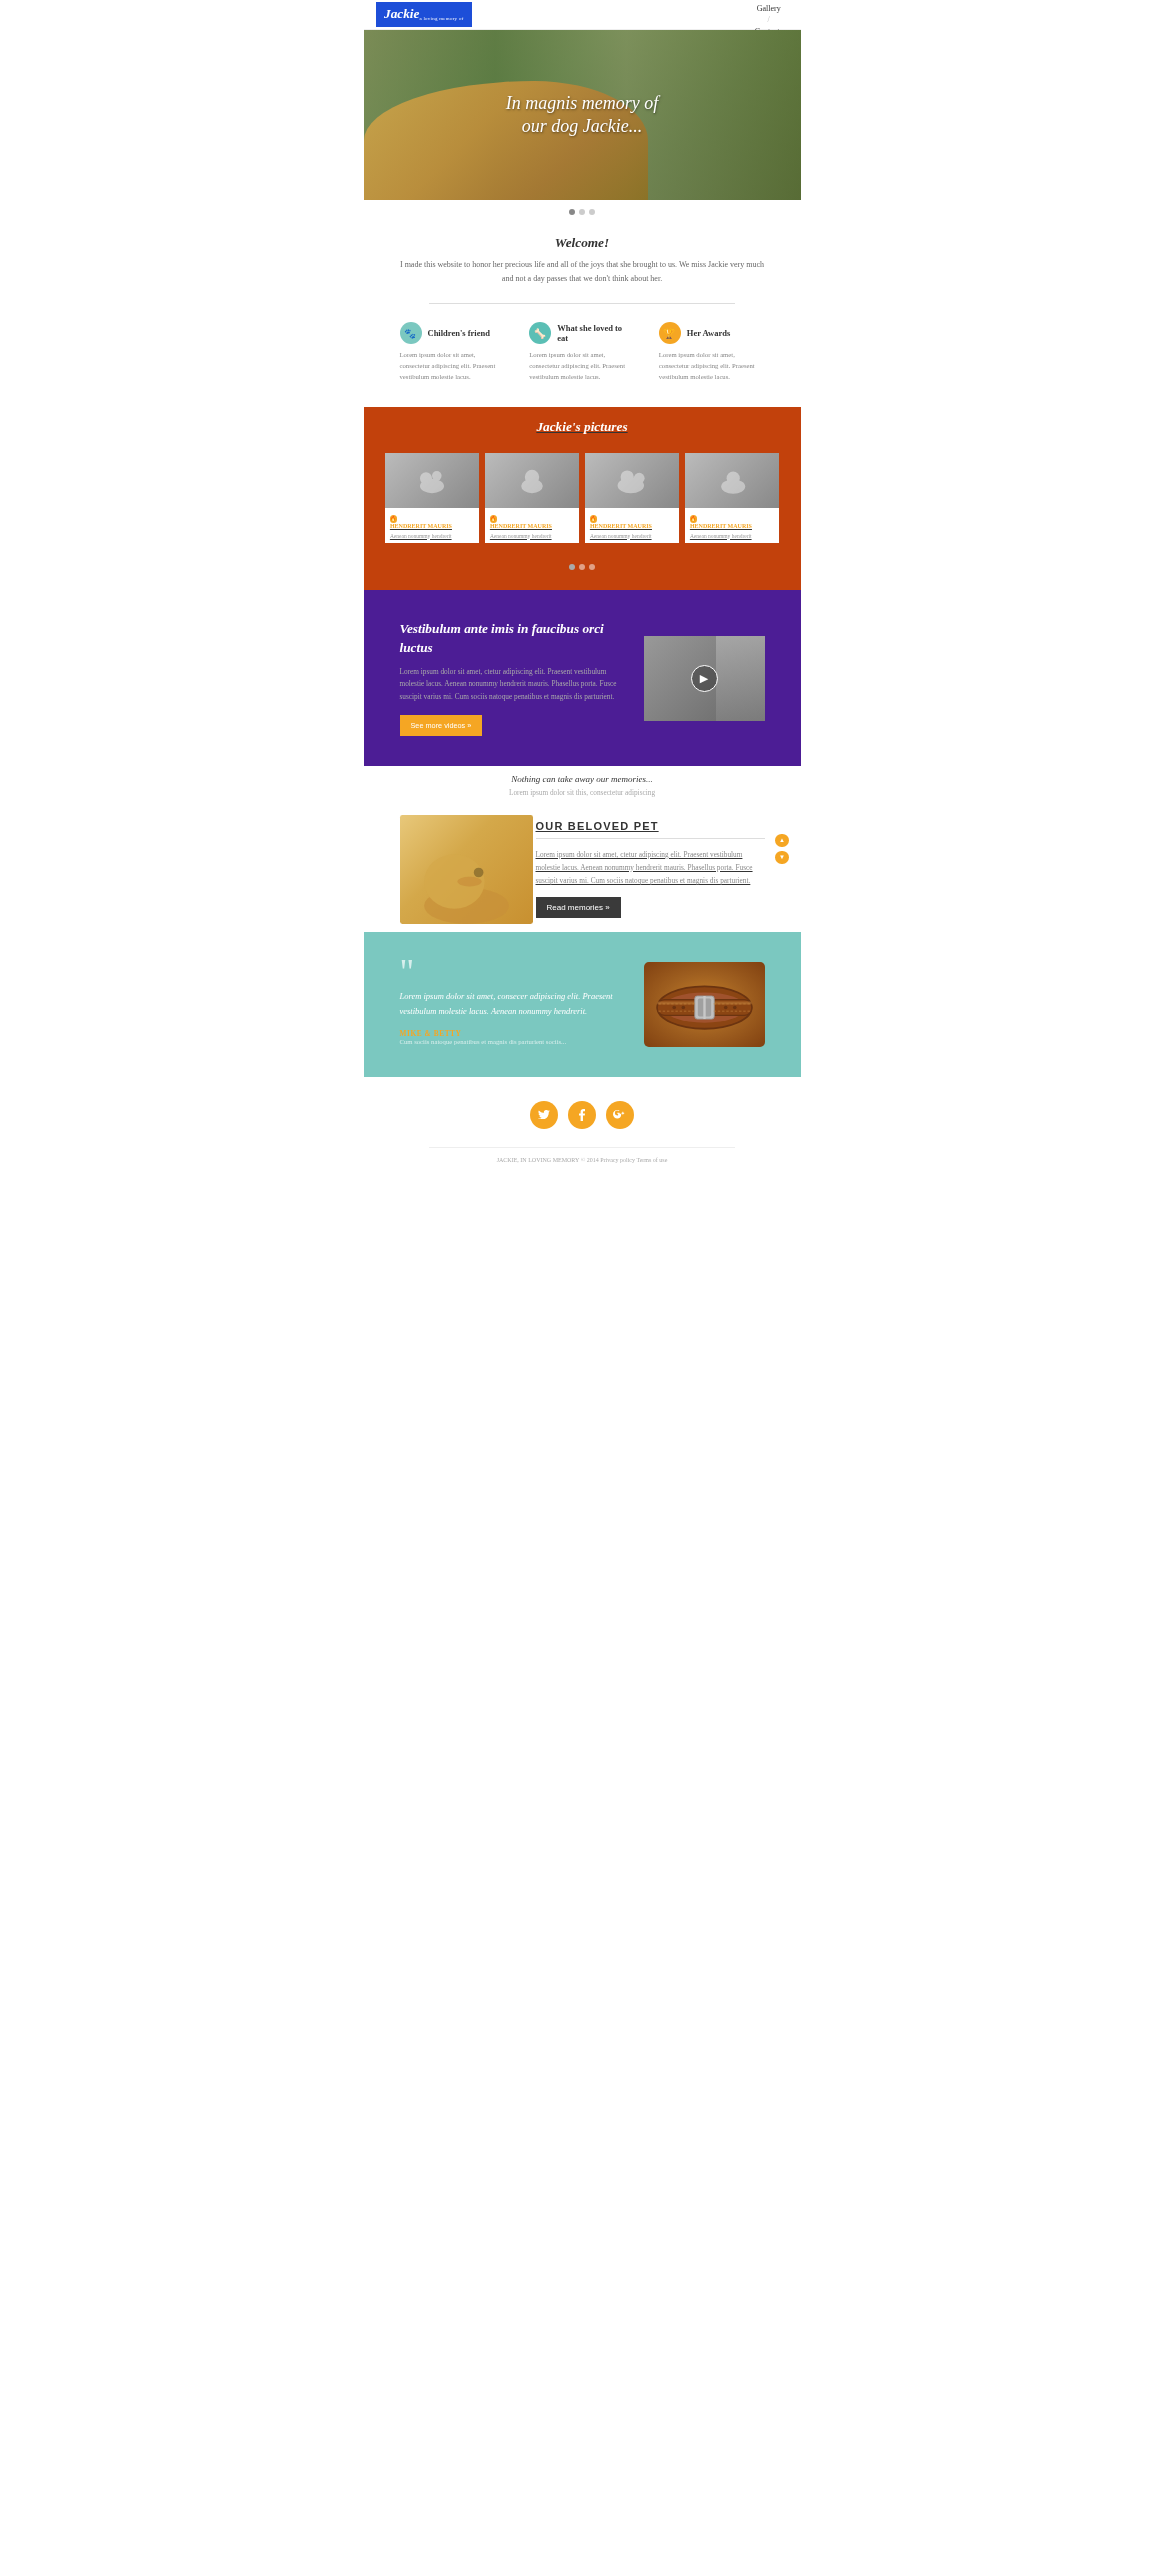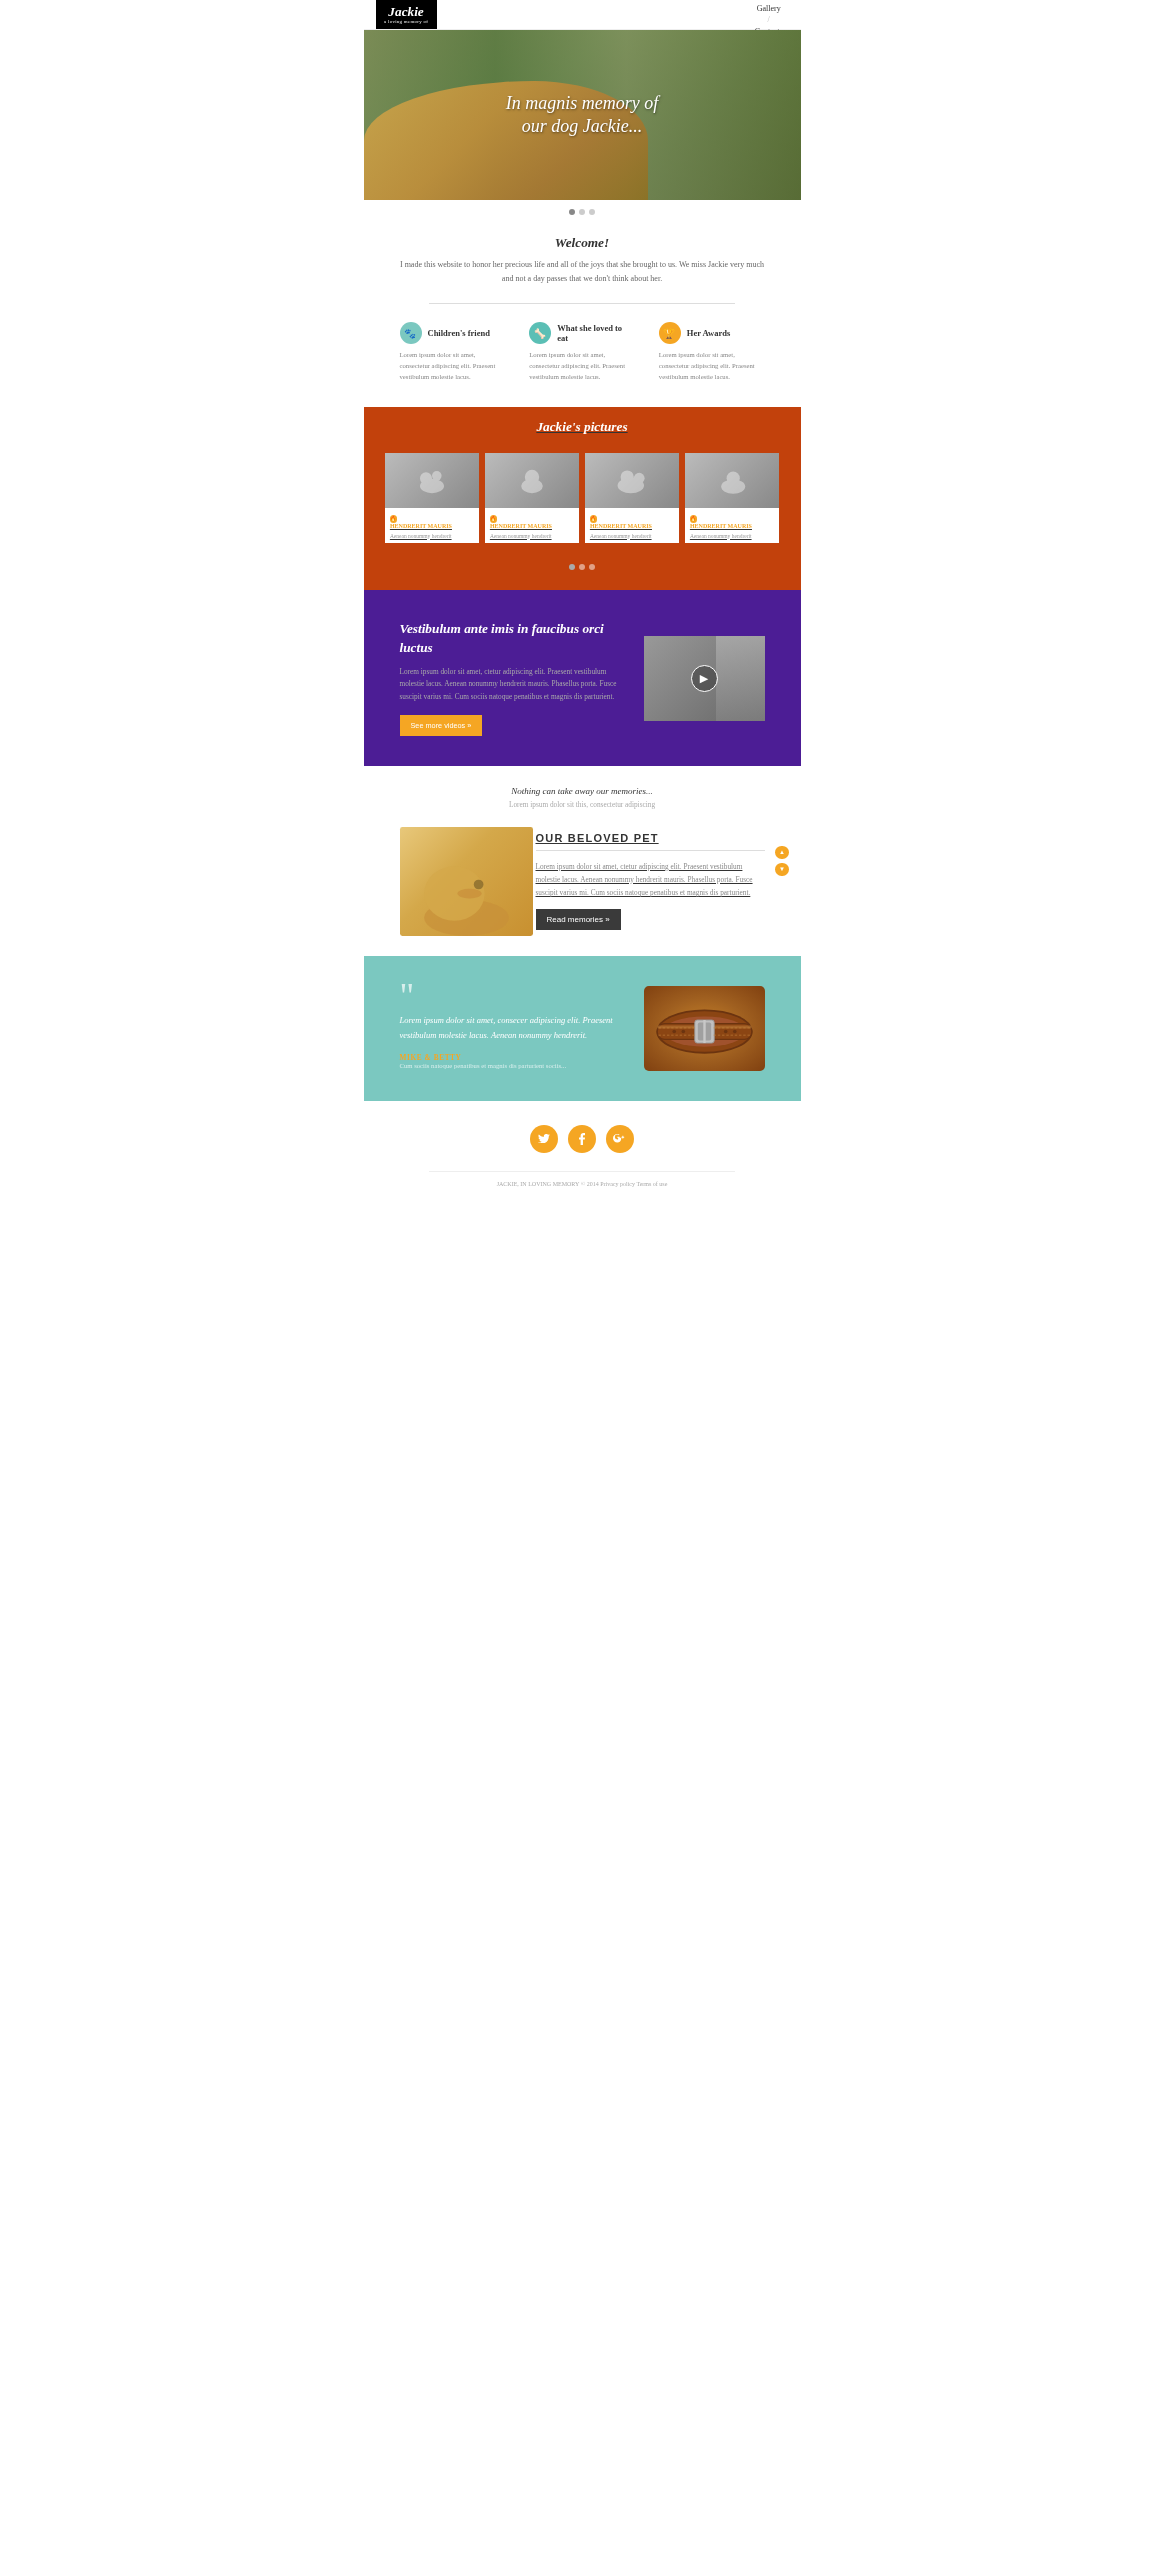--- a/index.html
+++ b/index.html
@@ -5,22 +5,22 @@
     * { margin: 0; padding: 0; box-sizing: border-box; }
     body { font-family: Georgia, 'Times New Roman', serif; color: #333; background: #fff; width: 437px; margin: 0 auto; }
 
     
     .header {
       display: flex; align-items: center; justify-content: space-between;
       padding: 0 12px; height: 30px; background: #fff;
       border-bottom: 0.6px solid #eee;
     }
     .logo-box {
-      background: #000000; padding: 4.9px 8.5px; display: flex; flex-direction: column;
-      align-items: center; line-height: 1.1;
+      background: #1d4ed8; padding: 4.9px 8.5px; display: flex; flex-direction: row;
+      align-items: flex-end; line-height: 1.1;
     }
     .logo-name { font-family: 'Comic Sans MS', cursive; font-size: 13.3px; color: #fff; font-style: italic; font-weight: bold; }
     .logo-sub { font-size: 4.9px; color: #fff; letter-spacing: 0.3px; }
     nav { display: flex; align-items: center; gap: 2.4px; font-size: 8px; color: #555; flex-direction: column; }
     nav a { text-decoration: none; color: #333; padding: 0 3.6px; }
     nav .sep { color: #bbb; }
     nav a.active { font-weight: bold; }
     .search-icon { font-size: 8.5px; color: #888; cursor: pointer; margin-left: 6px; }
 
     
@@ -98,21 +98,21 @@
       background: linear-gradient(135deg, #888 0%, #555 100%);
       display: flex; align-items: center; justify-content: center;
     }
     .play-btn {
       width: 27px; height: 27px; border-radius: 50%; border: 1.8px solid #fff;
       display: flex; align-items: center; justify-content: center;
       color: #fff; font-size: 11px; background: rgba(0,0,0,0.3);
     }
 
     
-    .memories-section { padding: 20px 36px; background: #fff; }
+    .memories-section { padding: 8px 36px; background: #fff; }
     .memories-headline { text-align: center; font-size: 9px; font-style: italic; color: #333; margin-bottom: 3.6px; }
     .memories-sub { text-align: center; font-size: 7.3px; color: #aaa; margin-bottom: 18px; }
     .memories-content { display: flex; gap: 3px; align-items: center; text-decoration: underline; }
     .memories-dog-img {
       width: 133px; height: 109px; flex-shrink: 0;
       background: linear-gradient(135deg, #e8c87a 0%, #d4a84a 40%, #c89030 100%);
       border-radius: 2.4px;
       display: flex; align-items: flex-end; justify-content: center; overflow: hidden;
     }
     .memories-text-block { flex: 1; }

